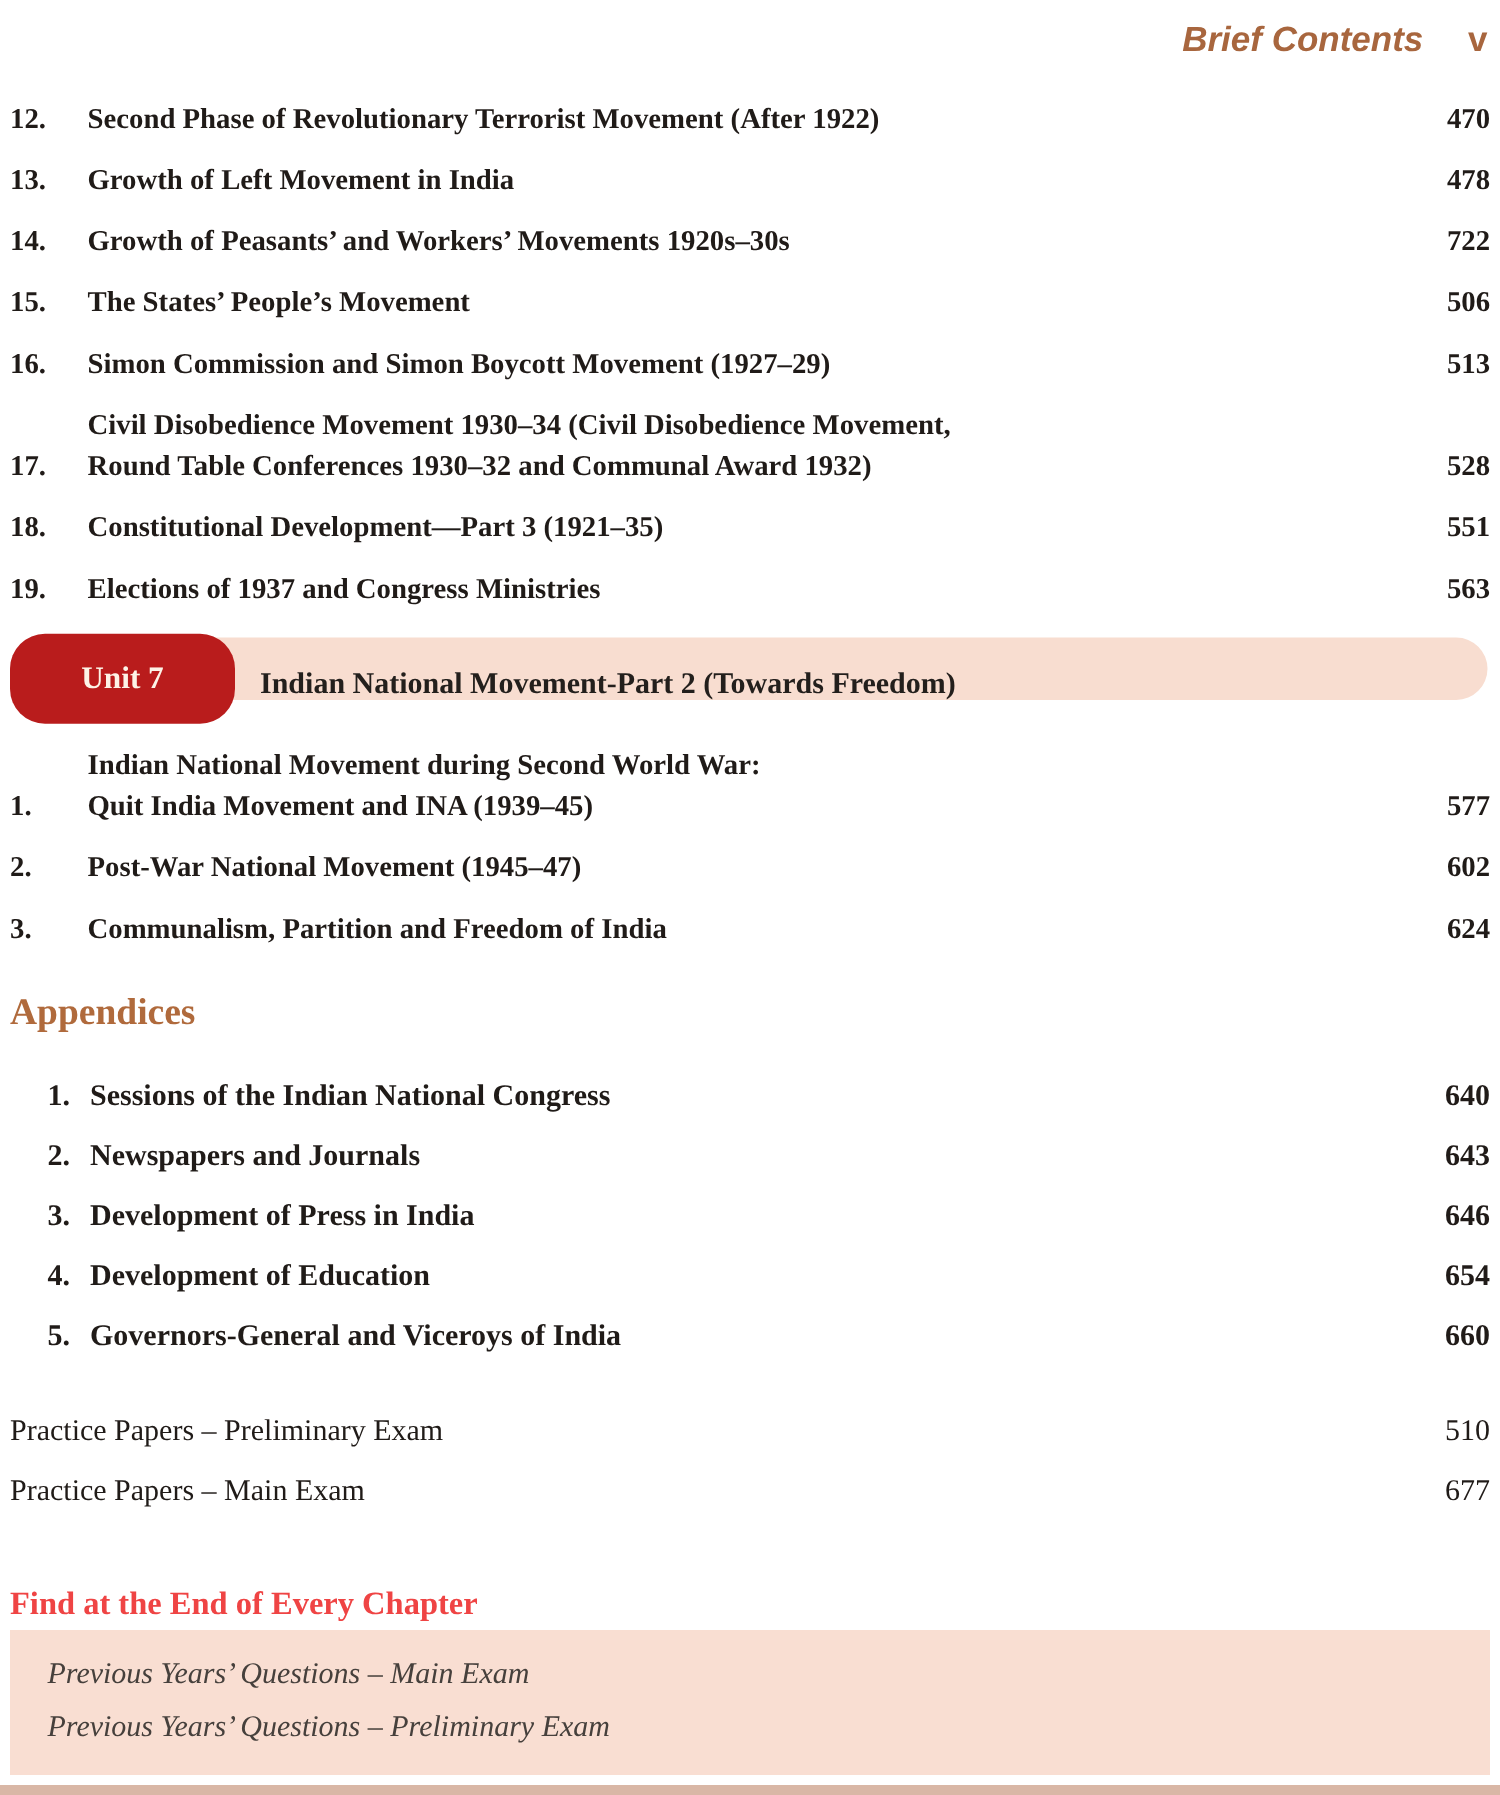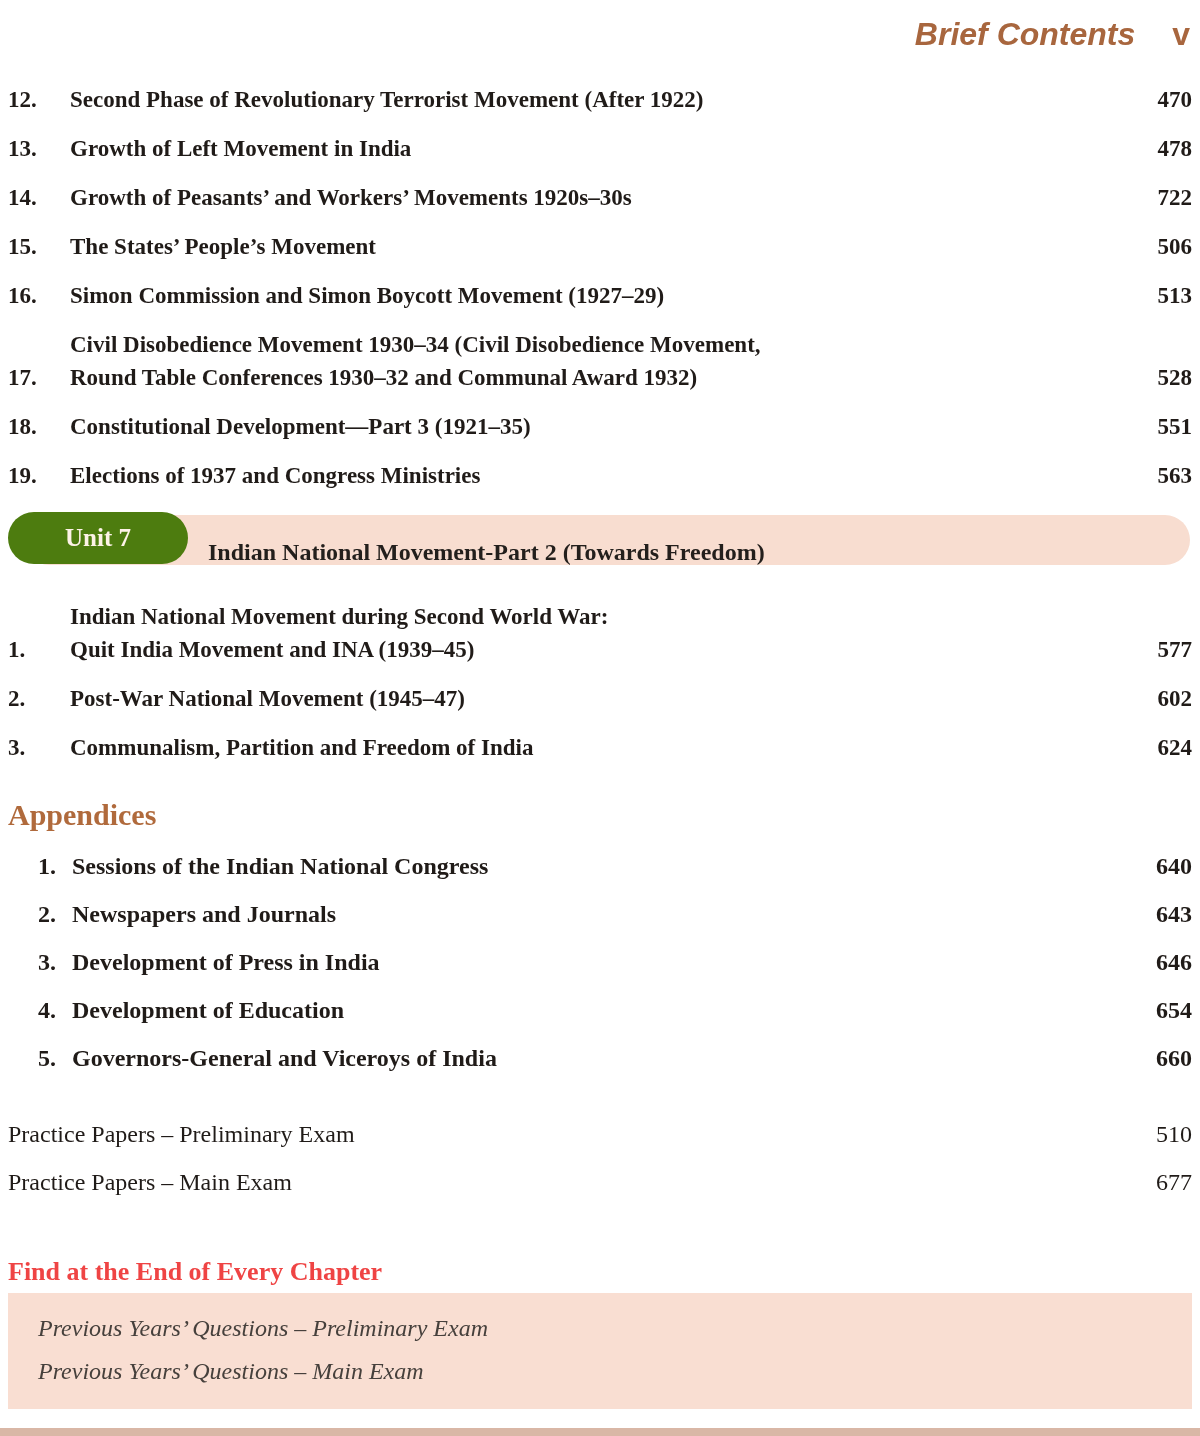--- a/index.html
+++ b/index.html
@@ -13,21 +13,21 @@
     color:#201b18;
     overflow:hidden;
   }
   
   .hdr {
     padding:16px 10px 0 8px;
     text-align:right;
     font-family:"Liberation Sans", sans-serif;
     font-weight:bold;
     color:#a8663e;
-    font-size:32px;
+    font-size:28px;
   }
   .hdr .t { font-style:italic; }
   .hdr .pg-roman { margin-left:28px; font-style:normal; }
 
   
   .toc { padding:30px 8px 0 8px; }
   .row {
     display:flex; align-items:flex-end;
     font-weight:bold; font-size:23px; line-height:33px;
     margin-bottom:16px;
@@ -41,35 +41,35 @@
   .unit-banner {
     position:relative;
     margin:20px 0 32px 0;
     height:56px;
   }
   .unit-band {
     position:absolute; left:16px; right:2px; top:3px; height:50px;
     background:#f8ddd0; border-radius:25px;
   }
   .unit-badge {
-    position:absolute; left:0; top:0; width:180px; height:52px;
-    background:#4d7c0f; border-radius:28px;
+    position:absolute; left:0; top:0; width:180px; height:72px;
+    background:#b91c1c; border-radius:28px;
     display:flex; align-items:center; justify-content:center;
     color:#fdf3e7; font-weight:bold; font-size:25px;
   }
   .unit-title {
     position:absolute; left:200px; top:12px; height:56px;
     display:flex; align-items:center;
     font-weight:bold; font-size:24px; color:#231f1c;
   }
 
   
   .sec-heading {
     font-weight:bold; font-size:30px; color:#b06a3c;
-    margin:34px 0 18px 0;
+    margin:34px 0 34px 0;
   }
   .arow {
     display:flex; align-items:flex-start;
     font-weight:bold; font-size:24px; line-height:32px;
     margin-bottom:16px; padding-left:30px;
   }
   .arow .num { flex:0 0 34px; }
   .arow .title { flex:1 1 auto; padding-right:24px; }
   .arow .pgnum { flex:0 0 auto; text-align:left; }
 
@@ -235,19 +235,19 @@
         <span class="pgnum">510</span>
       </div>
       <div class="prow">
         <span class="title">Practice Papers – Main Exam</span>
         <span class="pgnum">677</span>
       </div>
     </div>
 
     <div class="find-heading">Find at the End of Every Chapter</div>
     <div class="footer-box">
+      <div class="line">Previous Years’ Questions – Main Exam</div>
       <div class="line">Previous Years’ Questions – Preliminary Exam</div>
-      <div class="line">Previous Years’ Questions – Main Exam</div>
     </div>
   </div>
 
   <div class="bottom-strip"></div>
 </div>
 
 </body></html>

